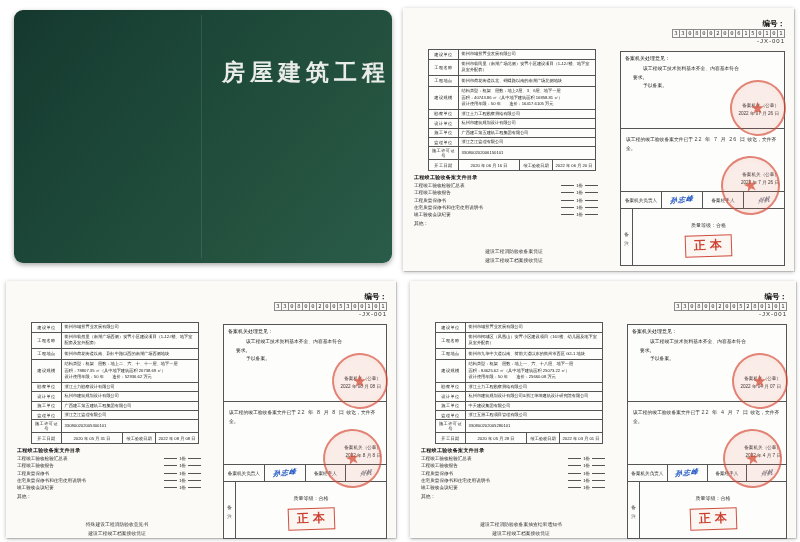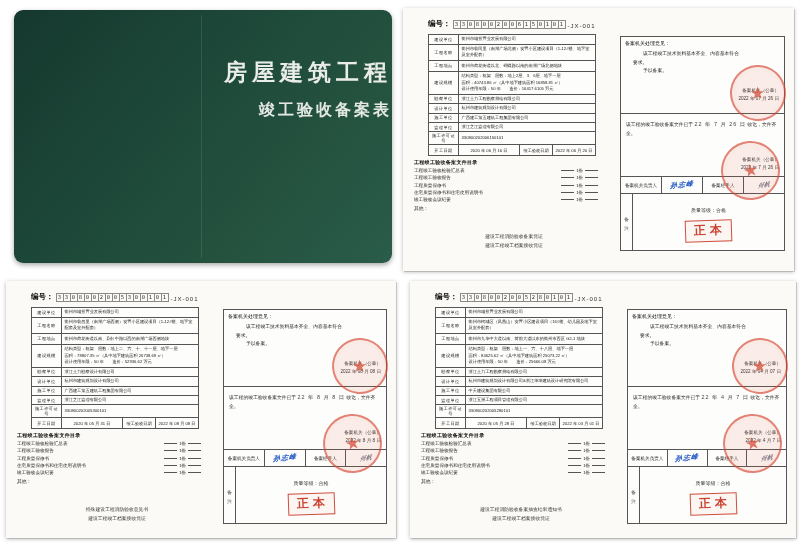--- a/index.html
+++ b/index.html
@@ -6,35 +6,35 @@
   body{width:800px;height:542px;background:#ffffff;position:relative;overflow:hidden;
        font-family:"Liberation Sans",sans-serif;color:#222;}
   .page{position:absolute;background:#fbfaf7;box-shadow:0 1px 4px rgba(0,0,0,.28),1px 1px 0 #ddd;}
 
   
   #cover{left:14px;top:10px;width:378px;height:253px;border-radius:9px;
          background:linear-gradient(130deg,#15382e 0%,#1d4839 40%,#24523f 70%,#2a5c4a 100%);
          box-shadow:0 2px 5px rgba(0,0,0,.35);}
   #cover .fold{position:absolute;left:49.5%;top:2%;width:1px;height:96%;
                background:rgba(255,255,255,.10);}
-  #cover .cover-right{position:absolute;left:50%;top:0;width:50%;height:100%;text-align:right;}
+  #cover .cover-right{position:absolute;left:50%;top:0;width:50%;height:100%;text-align:left;padding-left:19px;}
   #cover .t1{margin-top:47px;font-family:"Liberation Serif",serif;font-weight:bold;
              font-size:23px;letter-spacing:5px;color:#e9ecE8;color:#e9ece8;}
   #cover .t2{margin-top:12px;font-family:"Liberation Serif",serif;font-weight:bold;
              font-size:16px;letter-spacing:3px;color:#e4e8e4;}
   #cover .pub{position:absolute;left:0;width:100%;bottom:36px;font-size:9px;
               letter-spacing:5px;color:#dfe4df;}
 
   
   .doc{padding:7px 9px;box-sizing:border-box;font-size:5px;}
   #doc1{left:403px;top:8px;width:391px;height:263px;}
   #doc2{left:6px;top:281px;width:390px;height:257px;}
   #doc3{left:410px;top:281px;width:386px;height:257px;}
 
-  .serial-row{display:flex;align-items:flex-end;margin:4px 0 5px 16px;}
+  .serial-row{display:flex;align-items:flex-end;margin:4px 0 5px 16px;flex-direction:column;}
   .serial-label{font-weight:bold;font-size:7.5px;color:#111;}
   .serial-boxes{display:inline-flex;margin-left:2px;}
   .box-char{display:inline-block;min-width:6px;height:7px;border:0.6px solid #8a8a8a;
             border-left:none;font-size:5.5px;line-height:7px;text-align:center;
             font-family:"DejaVu Sans Mono",monospace;color:#333;}
   .serial-boxes .box-char:first-child{border-left:0.6px solid #8a8a8a;}
   .serial-suffix{font-size:6px;margin-left:2px;letter-spacing:1px;color:#333;}
 
   .doc-body{display:flex;}
   .left-half{width:196px;flex:none;}
@@ -102,21 +102,20 @@
   .stamp-a{top:28px;right:-2px;transform:rotate(7deg);}
   .stamp-b{top:104px;right:4px;transform:rotate(-4deg);width:55px;height:55px;}
 </style>
 </head>
 <body>
 
 <section class="page" id="cover">
   <div class="fold"></div>
   <div class="cover-right">
     <div class="t1">房屋建筑工程</div>
-    <div class="t2">竣工验收备案表</div>
   </div>
 </section>
 
 <section class="page doc" id="doc1">
   <div class="serial-row">
     <span class="serial-label">编号：</span>
     <span class="serial-boxes boxify">
         <span class="box-char">3</span>
         <span class="box-char">3</span>
         <span class="box-char">0</span>

